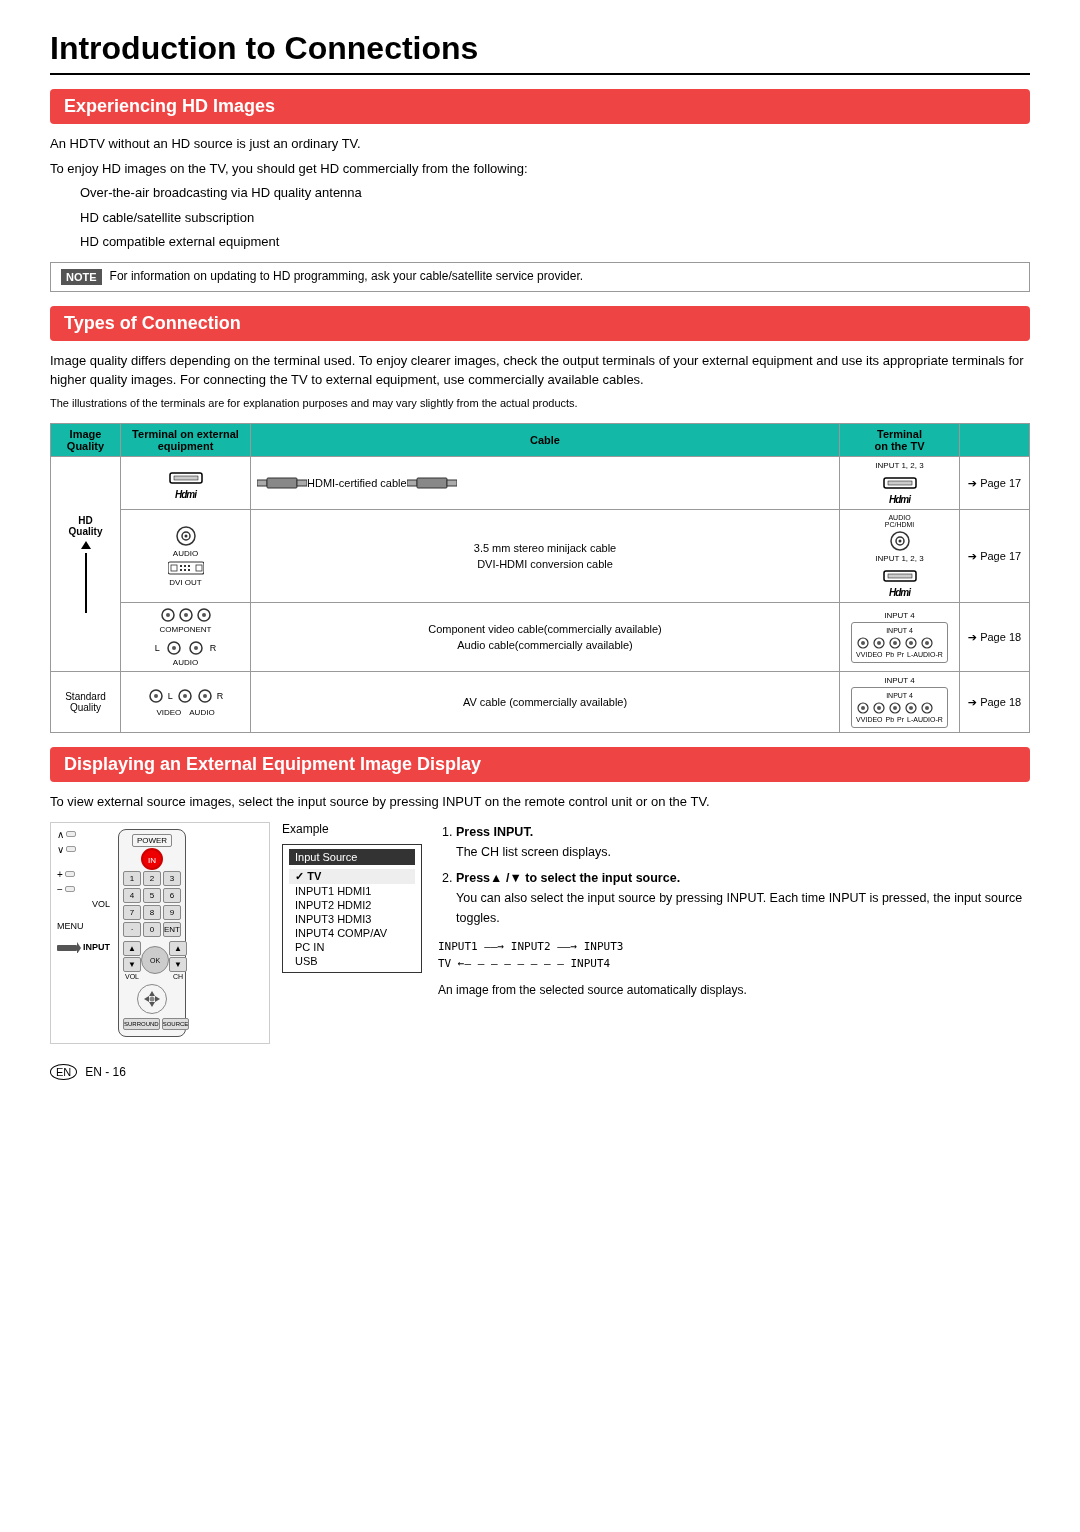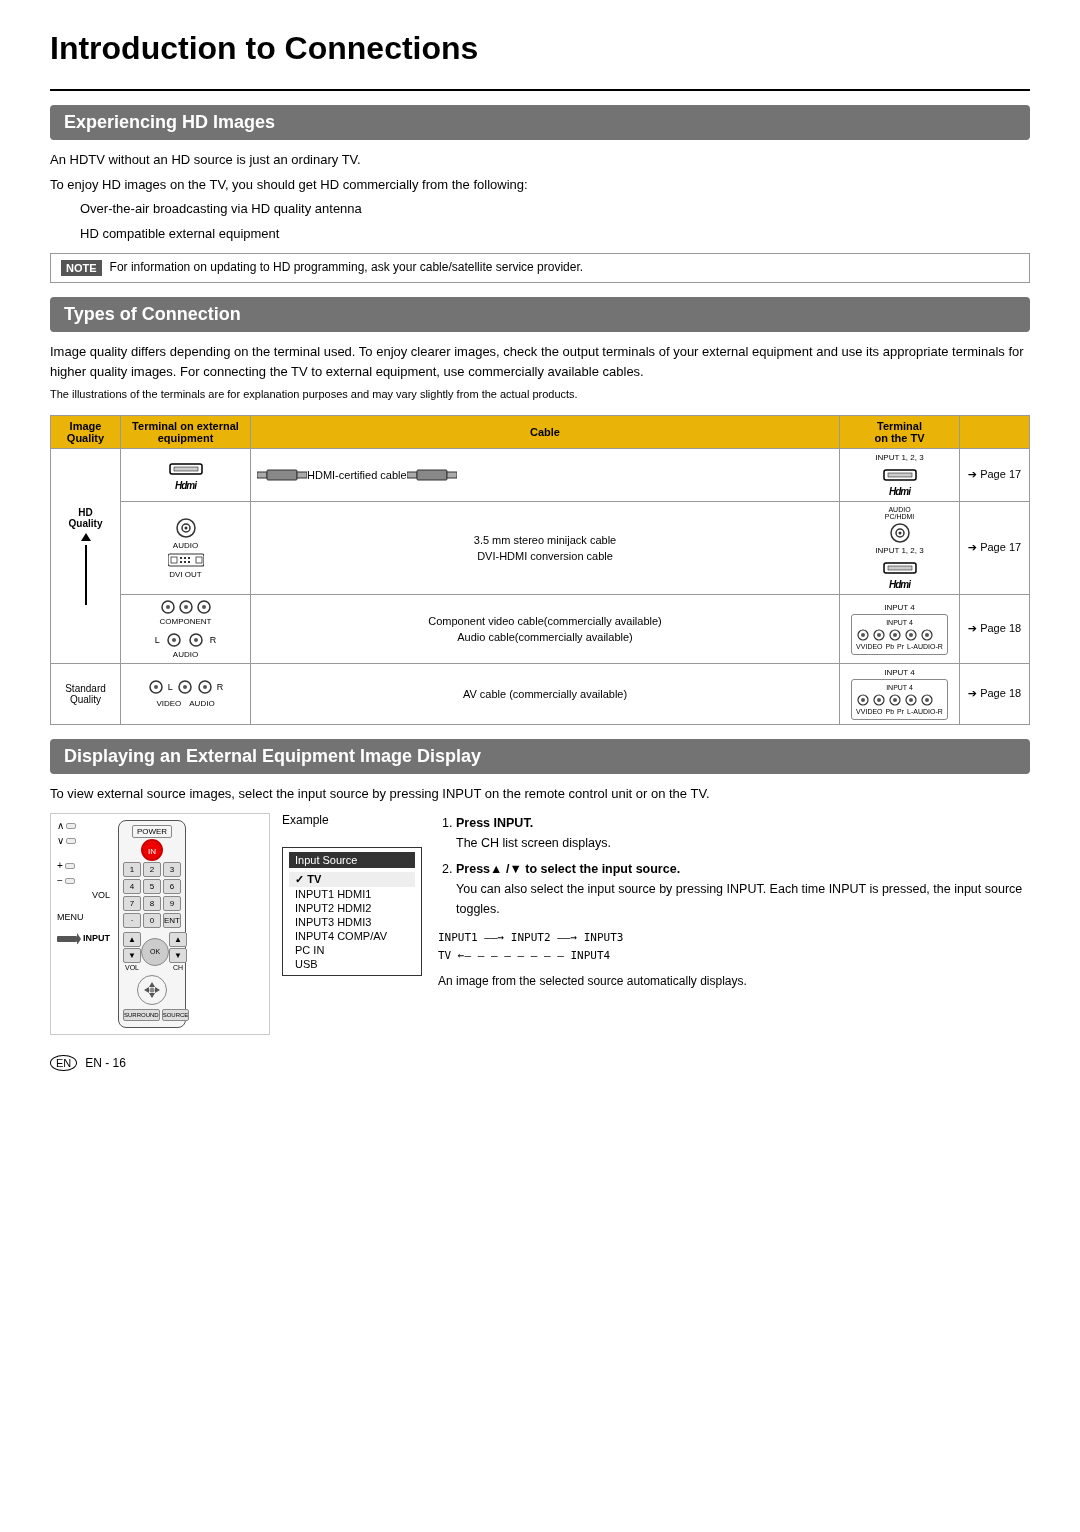--- a/index.html
+++ b/index.html
@@ -10,24 +10,24 @@
       color: #000;
       width: 1080px;
       min-height: 1532px;
       padding: 30px 50px 30px 50px;
     }
     h1 {
       font-size: 32px;
       font-weight: bold;
       margin-bottom: 2px;
       border-bottom: 2px solid #000;
-      padding-bottom: 22px;
+      padding-bottom: 6px;
     }
     .section-header {
-      background: #737373;
+      background: #ef4444;
       color: #fff;
       font-size: 18px;
       font-weight: bold;
       padding: 7px 14px;
       border-radius: 4px;
       margin: 14px 0 10px 0;
       display: block;
     }
     p { margin-bottom: 5px; line-height: 1.5; }
     .indent { margin-left: 30px; }
@@ -57,21 +57,21 @@
       margin: 12px 0;
       font-size: 11px;
     }
     .connection-table th, .connection-table td {
       border: 1px solid #999;
       padding: 4px 6px;
       text-align: center;
       vertical-align: middle;
     }
     .connection-table th {
-      background: #eab308;
+      background: #14b8a6;
       font-weight: bold;
     }
     .hdmi-logo {
       font-weight: bold;
       font-size: 10px;
       font-style: italic;
       letter-spacing: -1px;
     }
 
     
@@ -205,20 +205,21 @@
 </head>
 <body>
 
 <h1>Introduction to Connections</h1>
 
 <div>
   <div class="section-header">Experiencing HD Images</div>
   <p>An HDTV without an HD source is just an ordinary TV.</p>
   <p>To enjoy HD images on the TV, you should get HD commercially from the following:</p>
   <p class="indent">Over-the-air broadcasting via HD quality antenna</p>
+  <p class="indent">HD cable/satellite subscription</p>
   <p class="indent">HD compatible external equipment</p>
   <div class="note-box">
     <span class="note-label">NOTE</span>
     <span class="note-text">For information on updating to HD programming, ask your cable/satellite service provider.</span>
   </div>
 </div>
 
 <div>
   <div class="section-header">Types of Connection</div>
   <p>Image quality differs depending on the terminal used. To enjoy clearer images, check the output terminals of your external equipment and use its appropriate terminals for higher quality images. For connecting the TV to external equipment, use commercially available cables.</p>
@@ -569,21 +570,21 @@
               </svg>
             </div>
           </div>
           <div style="display:grid;grid-template-columns:1fr 1fr;gap:2px;margin-top:4px;">
             <div class="r-btn" style="font-size:6px;">SURROUND</div>
             <div class="r-btn" style="font-size:6px;">SOURCE</div>
           </div>
         </div>
       </div>
 
-      <div style="display:flex;flex-direction:column;gap:20px;">
+      <div style="display:flex;flex-direction:column;gap:8px;">
         <div style="font-size:12px;">Example</div>
         <div class="input-source-box">
           <div class="input-source-title">Input Source</div>
           <div class="input-menu-item active">✓ TV</div>
           <div class="input-menu-item">INPUT1  HDMI1</div>
           <div class="input-menu-item">INPUT2  HDMI2</div>
           <div class="input-menu-item">INPUT3  HDMI3</div>
           <div class="input-menu-item">INPUT4  COMP/AV</div>
           <div class="input-menu-item">PC IN</div>
           <div class="input-menu-item">USB</div>

